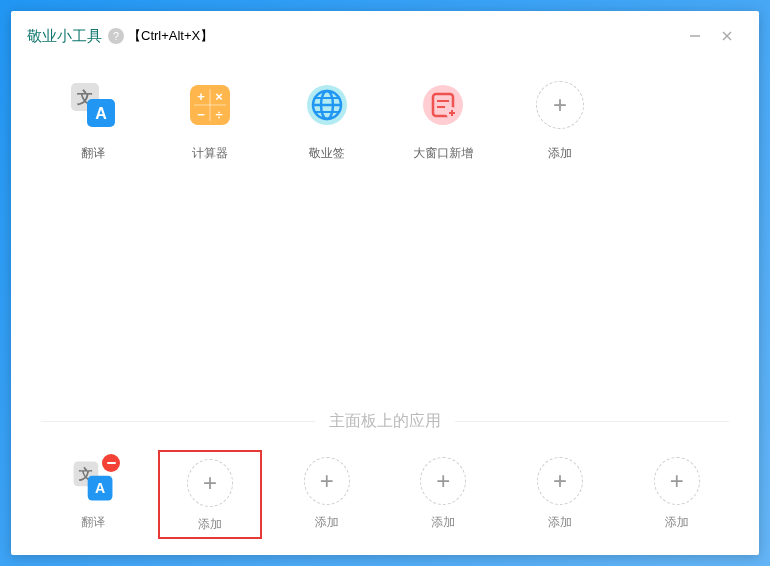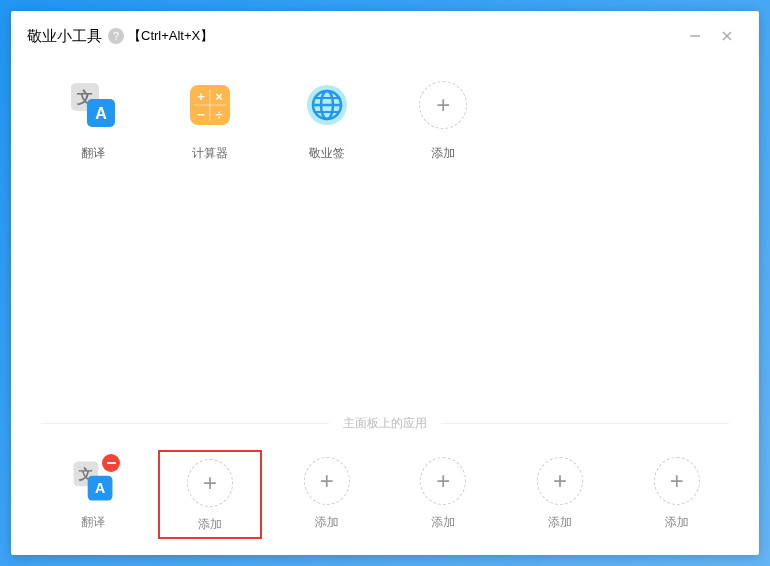--- a/index.html
+++ b/index.html
@@ -10,21 +10,21 @@
     padding: 10px;
   }
   .window {
     width: 748px; height: 544px; background: #fff; border-radius: 2px;
     box-shadow: 0 2px 12px rgba(0,0,0,0.2); position: relative;
     display: flex; flex-direction: column;
   }
   .titlebar {
     height: 50px; display: flex; align-items: center; padding: 0 16px;
   }
-  .title { font-size: 15px; color: #000000; font-weight: 500; }
+  .title { font-size: 15px; color: #0f766e; font-weight: 500; }
   .help-icon {
     width: 16px; height: 16px; border-radius: 50%; background: #ccc;
     color: #fff; font-size: 11px; display: inline-flex; align-items: center;
     justify-content: center; margin-left: 6px;
   }
   .shortcut { color: #000000; font-size: 13px; margin-left: 4px; }
   .spacer { flex: 1; }
   .win-btn {
     width: 32px; height: 32px; display: flex; align-items: center;
     justify-content: center; color: #aaa; font-size: 16px; cursor: pointer;
@@ -38,21 +38,21 @@
   .tool-icon { width: 52px; height: 52px; display: flex; align-items: center; justify-content: center; position: relative; }
   .tool-label { font-size: 12px; color: #666; margin-top: 14px; }
   .add-circle {
     width: 48px; height: 48px; border: 1.5px dashed #ccc; border-radius: 50%;
     display: flex; align-items: center; justify-content: center;
     color: #999; font-size: 24px; font-weight: 300;
   }
   .flex-gap { flex: 1; }
   .divider-row { display: flex; align-items: center; margin: 6px 0 18px 0; }
   .divider-line { flex: 1; height: 1px; background: #eee; }
-  .divider-text { font-size: 12px; color: #bbb; padding: 0 14px; }
+  .divider-text { font-size: 16px; color: #bbb; padding: 0 14px; }
   .panel-grid {
     display: grid; grid-template-columns: repeat(6, 1fr); column-gap: 12px;
     padding-bottom: 10px;
   }
   .panel-item {
     display: flex; flex-direction: column; align-items: center;
     padding: 8px 6px 4px 6px;
   }
   .panel-item.highlighted { border: 2.5px solid #e53935; }
   .panel-label { font-size: 12px; color: #888; margin-top: 10px; }
@@ -130,20 +130,34 @@
               <circle cx="26" cy="26" r="14" fill="none" stroke="#2196f3" stroke-width="2.5"></circle>
               <ellipse cx="26" cy="26" rx="6" ry="14" fill="none" stroke="#2196f3" stroke-width="2.5"></ellipse>
               <line x1="12" y1="26" x2="40" y2="26" stroke="#2196f3" stroke-width="2.5"></line>
               <line x1="14" y1="19" x2="38" y2="19" stroke="#2196f3" stroke-width="2"></line>
               <line x1="14" y1="33" x2="38" y2="33" stroke="#2196f3" stroke-width="2"></line>
             </svg>
         </div>
         <span class="tool-label">敬业签</span>
       </div>
 
+      <div class="tool">
+        <div class="tool-icon">
+          <svg viewBox="0 0 52 52">
+              <circle cx="26" cy="26" r="20" fill="#ffcdd2"></circle>
+              <rect x="16" y="15" width="20" height="22" rx="3" fill="none" stroke="#ef5350" stroke-width="2.5"></rect>
+              <line x1="20" y1="22" x2="32" y2="22" stroke="#ef5350" stroke-width="2"></line>
+              <line x1="20" y1="28" x2="28" y2="28" stroke="#ef5350" stroke-width="2"></line>
+              <circle cx="35" cy="34" r="6" fill="#ffcdd2"></circle>
+              <line x1="35" y1="31" x2="35" y2="37" stroke="#ef5350" stroke-width="2"></line>
+              <line x1="32" y1="34" x2="38" y2="34" stroke="#ef5350" stroke-width="2"></line>
+            </svg>
+        </div>
+        <span class="tool-label">大窗口新增</span>
+      </div>
 
       <div class="tool">
         <div class="tool-icon">
           <div class="add-circle">+</div>
         </div>
         <span class="tool-label">添加</span>
       </div>
 
     </div>
 

